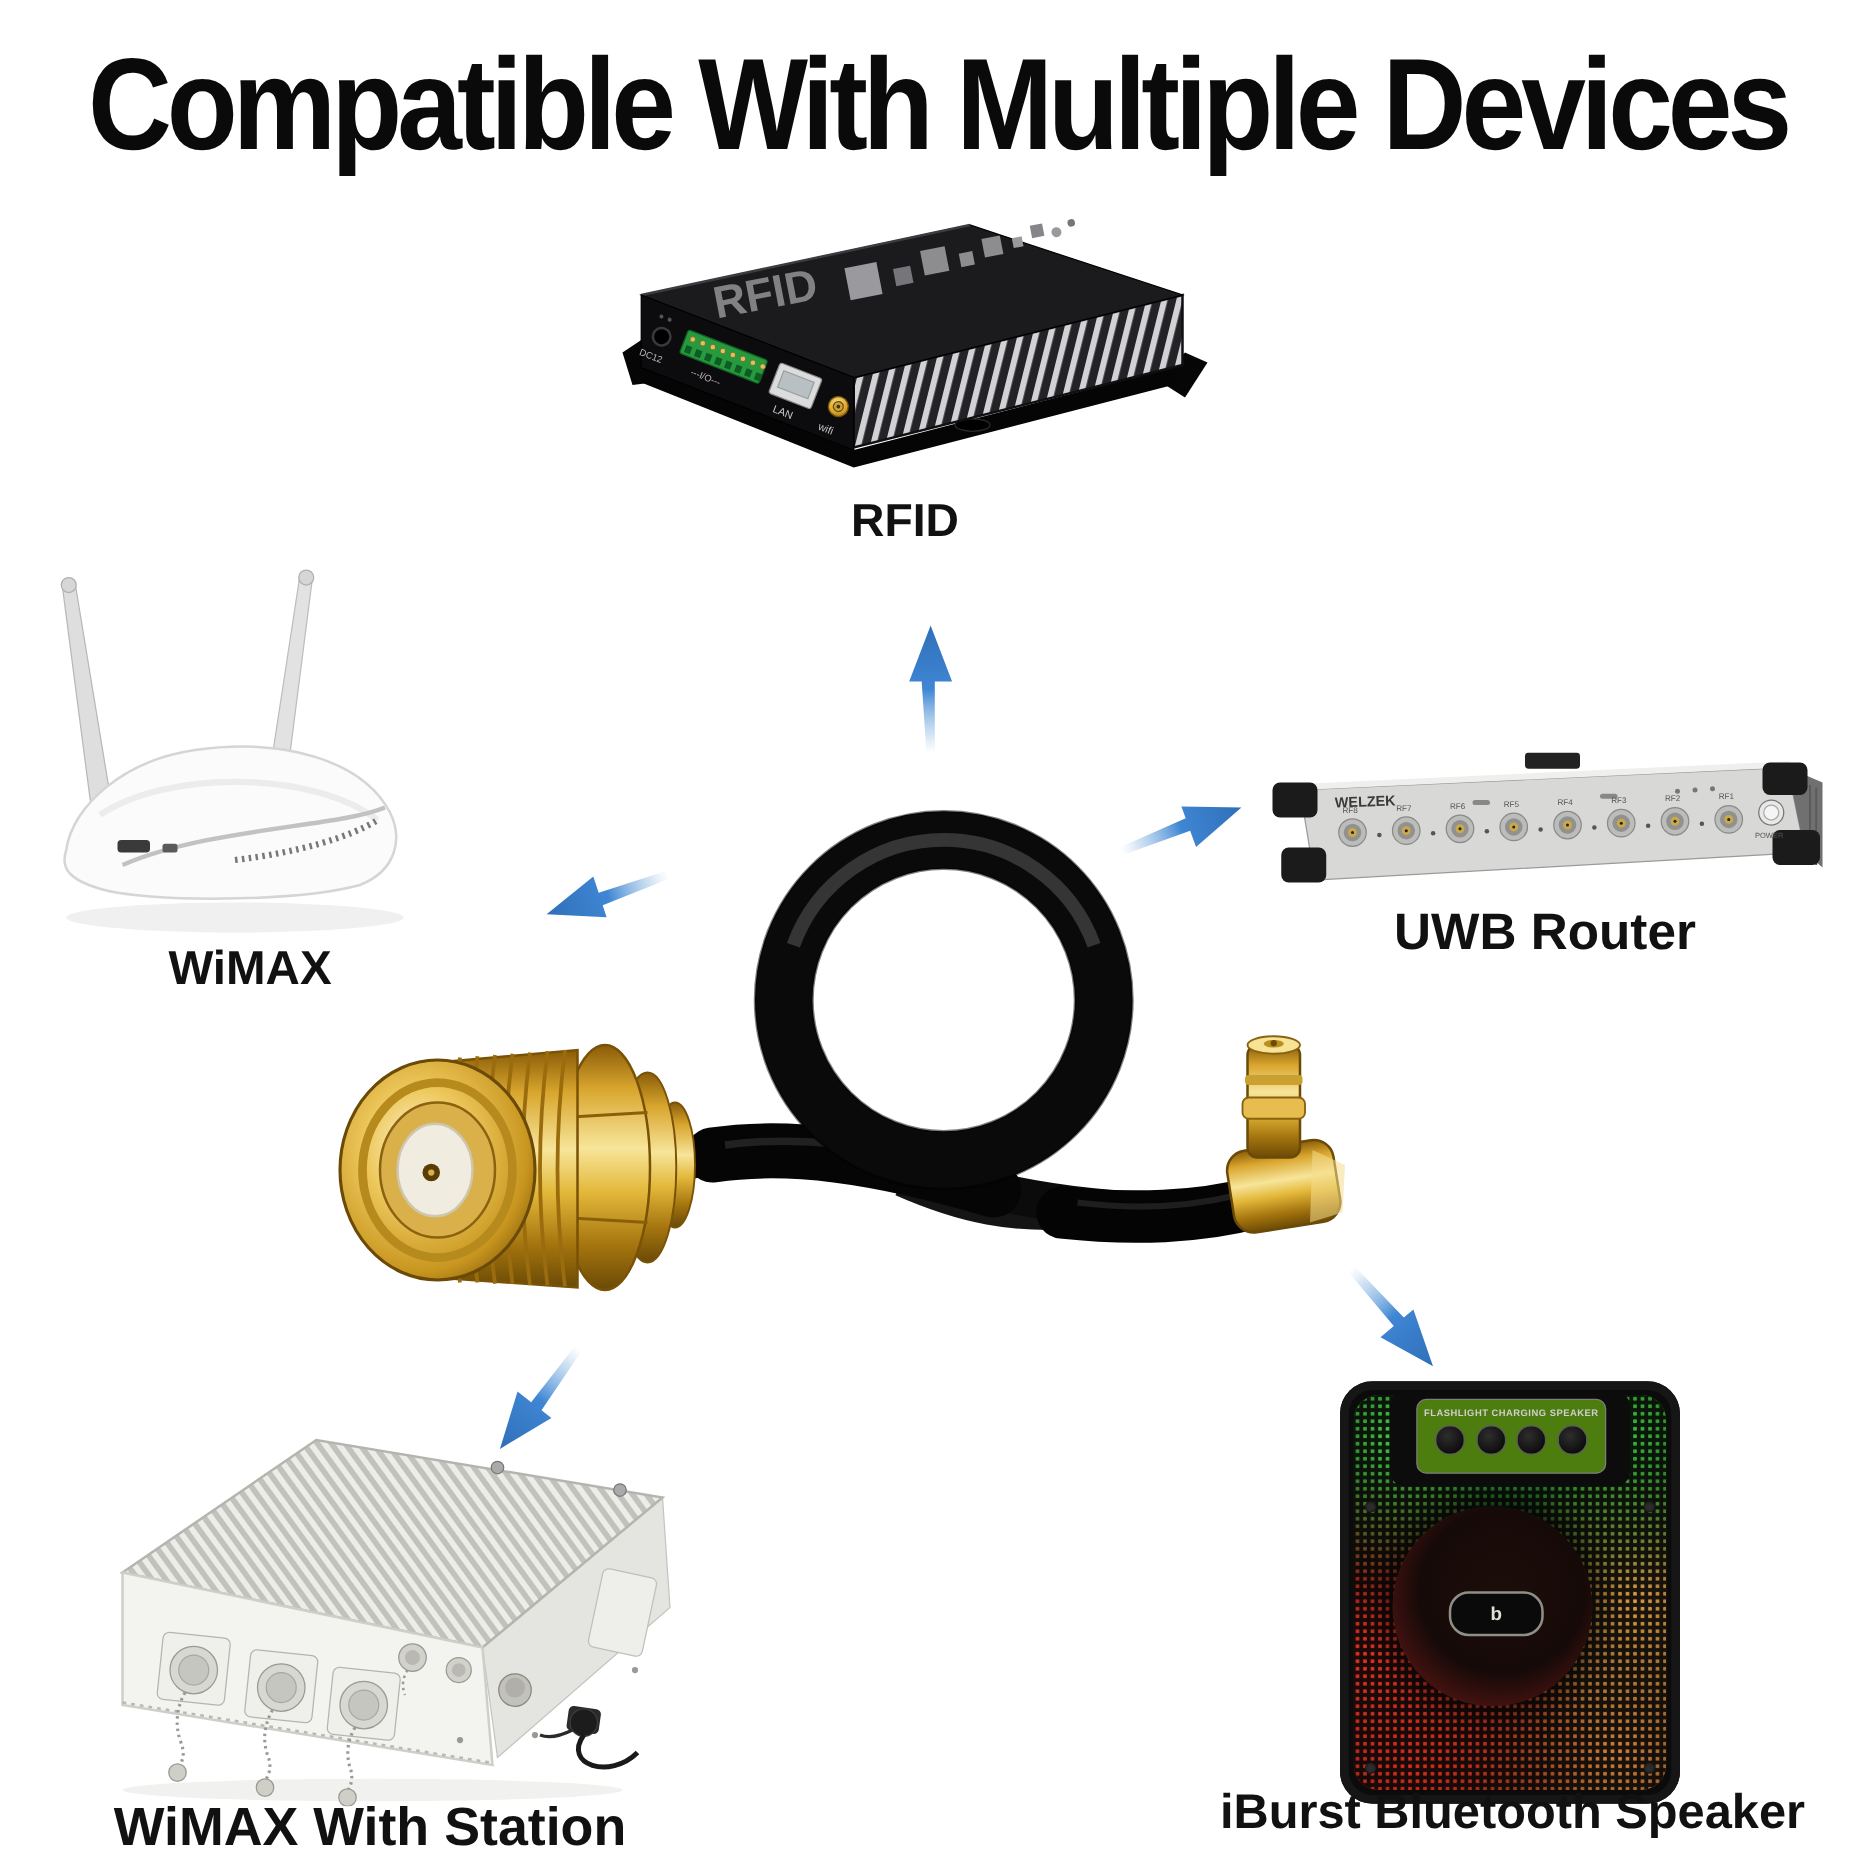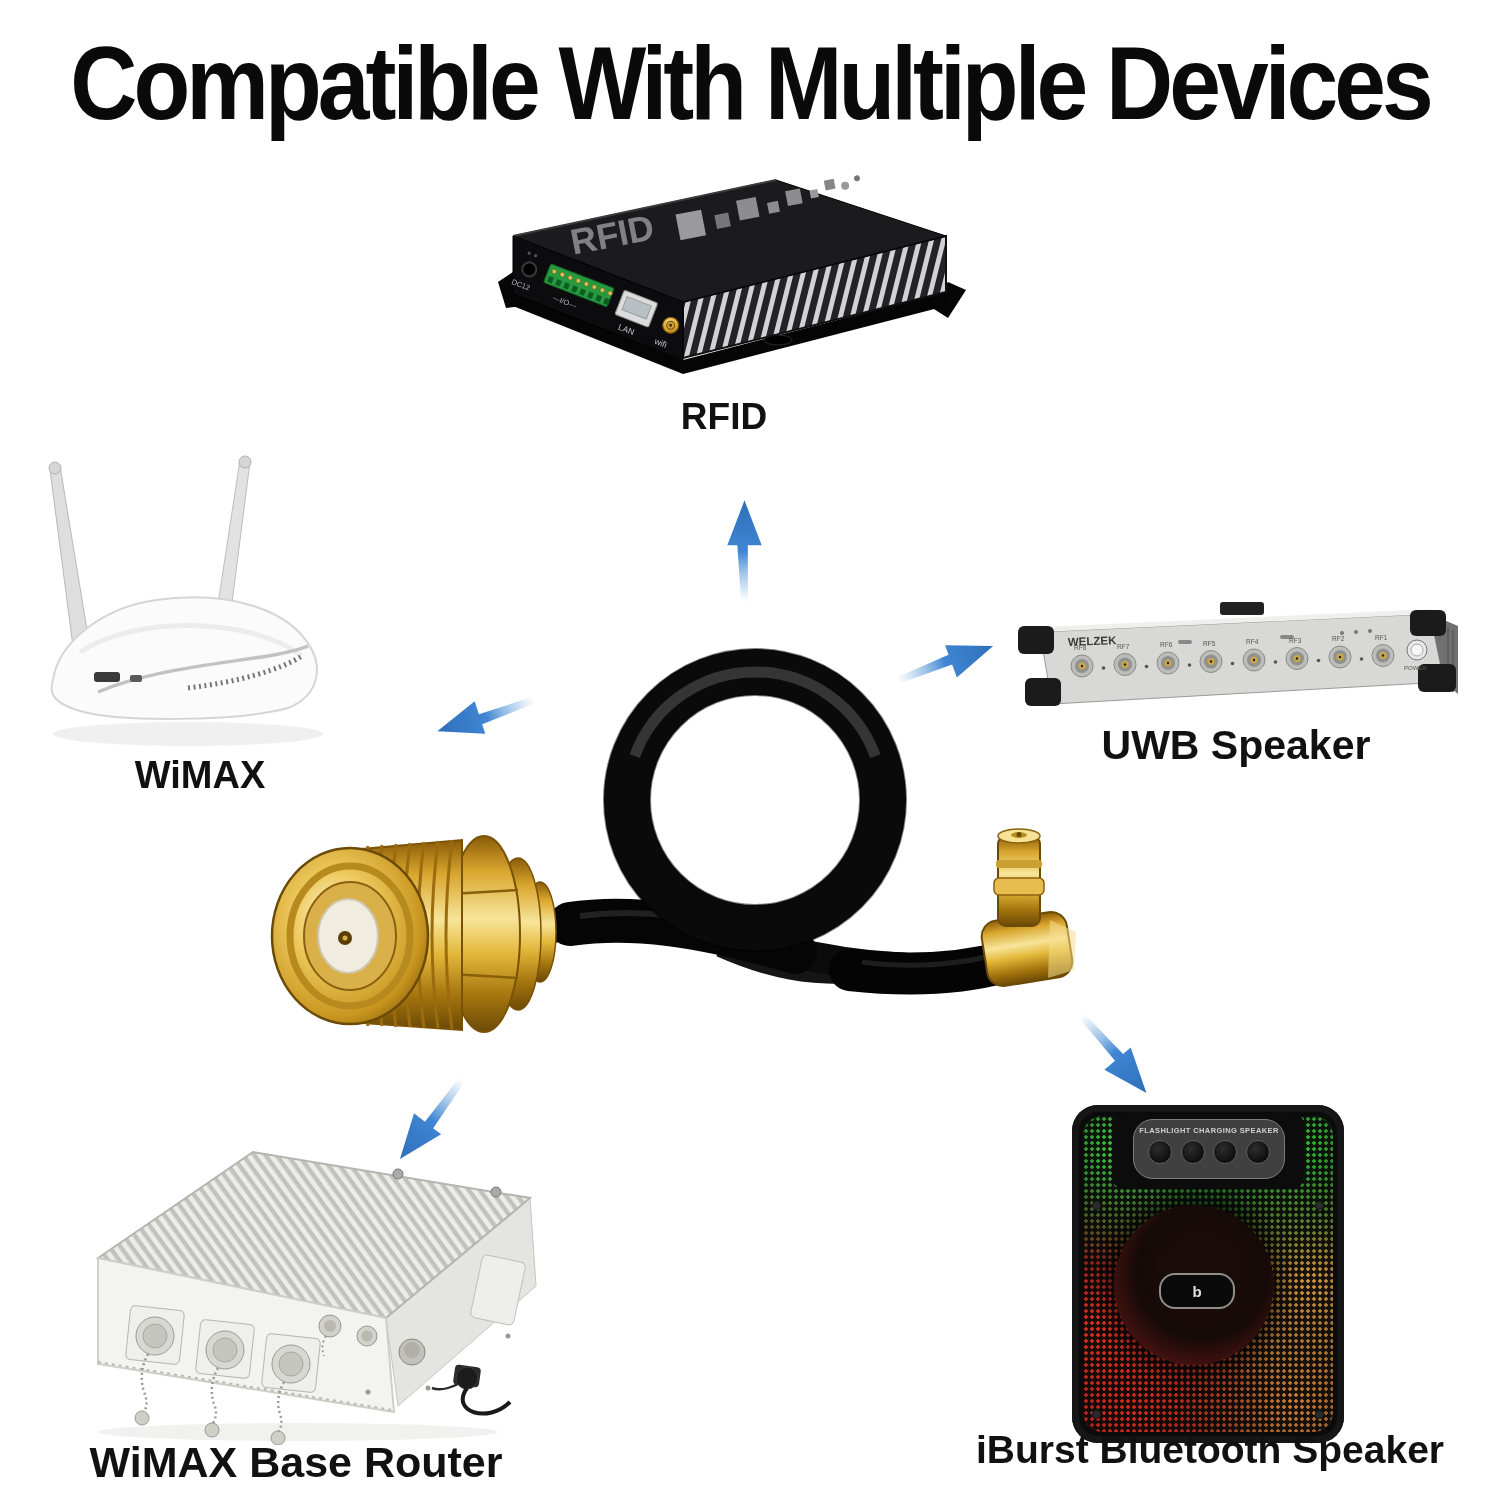--- a/index.html
+++ b/index.html
@@ -47,22 +47,22 @@
   .speaker-dots{position:absolute;left:11px;top:11px;right:11px;bottom:11px;border-radius:20px;
     background-image:radial-gradient(circle, rgba(0,0,0,0) 1.5px, rgba(6,6,6,0.9) 1.9px);
     background-size:6px 6px;}
   .driver{position:absolute;left:42px;top:100px;width:160px;height:160px;border-radius:50%;
     background:radial-gradient(circle at 55% 42%, #1c0d09 0%, #160a08 52%, #431210 74%, #0f0707 100%);
     box-shadow:0 0 22px 6px rgba(0,0,0,0.55);}
   .logo-pill{position:absolute;left:45px;top:68px;width:72px;height:32px;border-radius:16px;
     border:2px solid #8f8f86;background:#0a0a0a;display:flex;align-items:center;justify-content:center;
     color:#e0e0d8;font-weight:700;font-size:15px;}
   .panel-tab{position:absolute;left:40px;top:8px;width:192px;height:76px;background:#0c0c0c;border-radius:12px;}
-  .panel{position:absolute;left:61px;top:14px;width:150px;height:58px;background:#404040;
-    border:1px solid #7d7d7d;border-radius:20px;}
+  .panel{position:absolute;left:61px;top:14px;width:150px;height:58px;background:#4d7c0f;
+    border:1px solid #7d7d7d;border-radius:8px;}
   .panel-title{margin-top:6px;text-align:center;font-size:7.5px;letter-spacing:0.4px;color:#cfcfcf;font-weight:700;}
   .panel-buttons{display:flex;justify-content:space-around;margin-top:5px;padding:0 10px;}
   .pbtn{width:22px;height:22px;border-radius:50%;border:1px solid #5e5e5e;
     background:radial-gradient(circle at 40% 35%, #2e2e2e 0%, #0c0c0c 75%);}
   .screw{position:absolute;width:9px;height:9px;border-radius:50%;background:#2c2c2c;box-shadow:inset 0 0 2px #000;}
 </style>
 </head>
 <body>
 
 <div class="stage">
@@ -286,21 +286,21 @@
           <circle cx="306.5" cy="58.5" r="1.8" fill="#555"></circle>
         <circle cx="349.5" cy="57" r="1.8" fill="#555"></circle>
       </g>
       <g>
         <circle cx="405" cy="48" r="10" fill="#e8e8e8" stroke="#777"></circle>
         <circle cx="405" cy="48" r="6" fill="#f5f5f5" stroke="#aaa"></circle>
         <text x="392" y="68" font-size="6" fill="#555">POWER</text>
       </g>
     </svg>
   </figure>
-  <div class="caption" id="cap-uwb">UWB Speaker</div>
+  <div class="caption" id="cap-uwb">UWB Router</div>
 
   <figure style="left:250px;top:618px;width:860px;height:440px;">
     <svg viewBox="0 0 860 440" width="860" height="440">
 
       <path d="M470,330 C520,352 560,360 615,356" stroke="#151515" stroke-width="18" fill="none"></path>
 
       <path d="M295,312 C340,300 380,298 430,308 C480,318 520,330 560,338 C610,348 660,352 706,350" stroke="#0b0b0b" stroke-width="30" fill="none" stroke-linecap="round"></path>
 
       <path d="M320,306 C380,297 450,306 545,334" stroke="#050505" stroke-width="44" fill="none" stroke-linecap="round"></path>
       <path d="M330,298 C390,290 450,298 520,318" stroke="#2e2e2e" stroke-width="6" fill="none" opacity="0.7"></path>
@@ -404,21 +404,21 @@
         <rect x="386" y="226" width="26" height="20" rx="4" fill="#2a2a2a" transform="rotate(8 399 236)"></rect>
         <circle cx="399" cy="238" r="11" fill="#1c1c1c" stroke="#3c3c3c"></circle>
         <path d="M399,248 C382,272 420,284 442,262" stroke="#1a1a1a" stroke-width="4" fill="none"></path>
         <path d="M390,244 q-16,8 -26,4" stroke="#2a2a2a" stroke-width="2.5" fill="none"></path>
       </g>
       <circle cx="300" cy="252" r="2.5" fill="#9a9a94"></circle>
         <circle cx="360" cy="248" r="2.5" fill="#9a9a94"></circle>
       <circle cx="440" cy="196" r="2.5" fill="#9a9a94"></circle>
     </svg>
   </figure>
-  <div class="caption" id="cap-wimax">WiMAX Base Router</div>
+  <div class="caption" id="cap-wimax">WiMAX With Station</div>
 
   <div class="speaker">
     <div class="speaker-glow"></div>
     <div class="speaker-dots"></div>
     <div class="driver">
       <div class="logo-pill">
         <span>b</span>
       </div>
     </div>
     <div class="panel-tab"></div>

